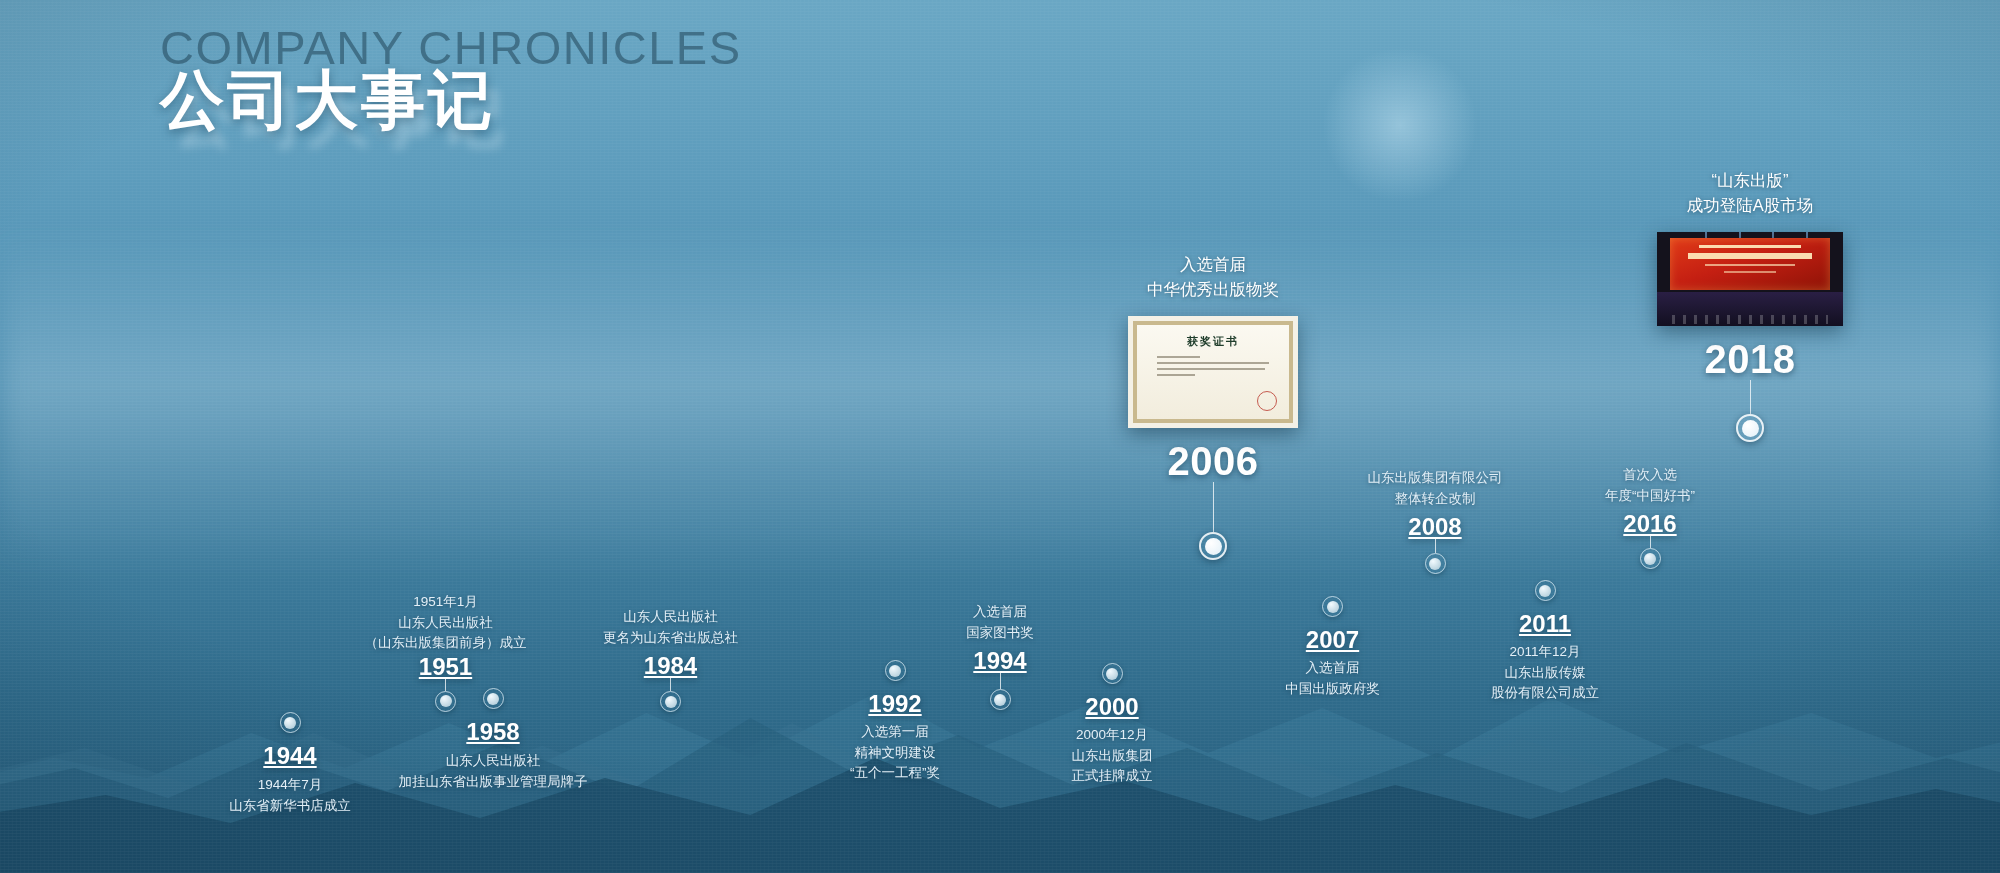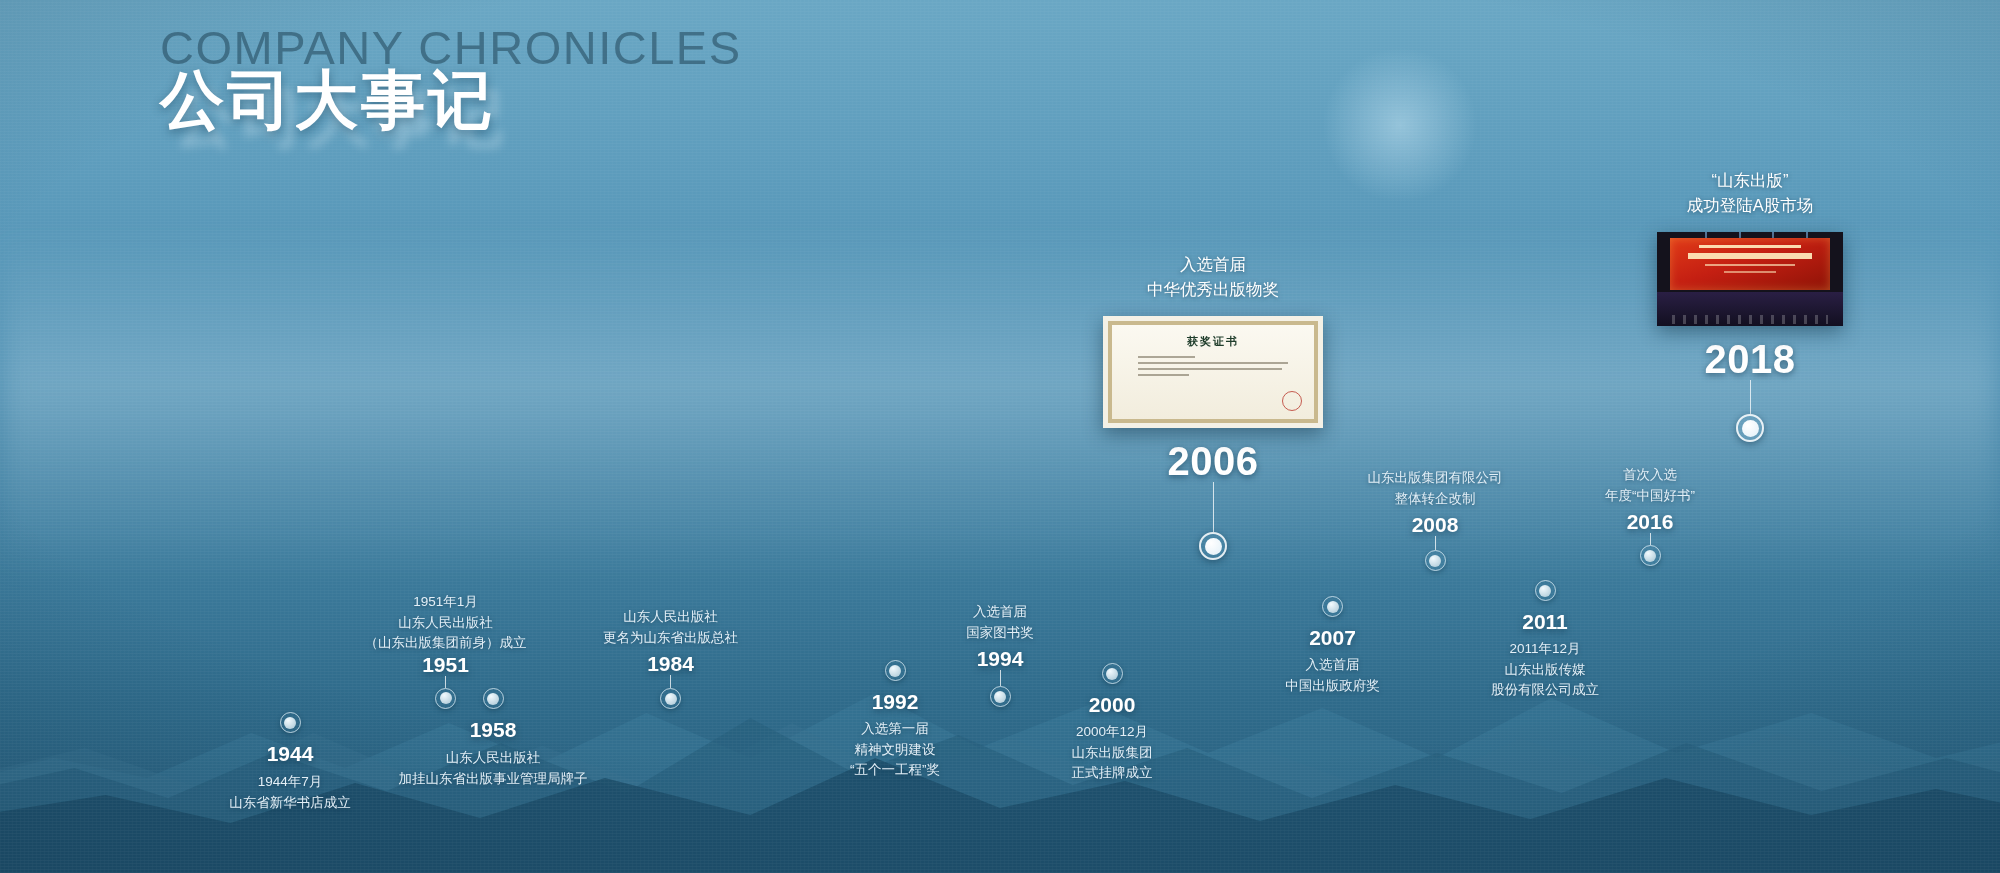--- a/index.html
+++ b/index.html
@@ -59,21 +59,21 @@
   
   .item { position:absolute; }
   .col { display:flex; flex-direction:column; align-items:center; }
 
   .year {
     color:#ffffff; font-weight:bold; line-height:1.05;
     text-shadow:0 2px 6px rgba(12,48,70,.55);
     white-space:nowrap;
   }
   .year.big  { font-size:40px; letter-spacing:.5px; }
-  .year.small{ font-size:21px; }
+  .year.small{ font-size:24px;text-decoration:underline; }
 
   .caption {
     color:#eaf4fa; line-height:1.52; text-align:center; white-space:nowrap;
     text-shadow:0 1px 4px rgba(12,48,70,.55);
   }
   .caption.lg { font-size:16.5px; color:#ffffff; }
   .caption.sm { font-size:13.5px; color:#e3eff7; }
 
   
   .stem { width:1px; background:rgba(255,255,255,.75); }
@@ -297,21 +297,21 @@
     <div class="node-sm"></div>
     <div class="year small" style="margin-top:10px;">2000</div>
     <div class="caption sm" style="margin-top:6px;">2000年12月</div>
     <div class="caption sm">山东出版集团</div>
     <div class="caption sm">正式挂牌成立</div>
   </div>
 
   <div class="item col" style="left:1118px; top:252px; width:190px;">
     <div class="caption lg">入选首届</div>
     <div class="caption lg">中华优秀出版物奖</div>
-    <div class="photo ph-cert" style="margin-top:14px; width:220px; height:112px;">
+    <div class="photo ph-cert" style="margin-top:14px; width:170px; height:112px;">
       <div class="frame">
         <div class="ct">获奖证书</div>
         <div class="lines">
             <i></i>
             <i></i>
             <i></i>
             <i></i>
           </div>
         <div class="seal"></div>
       </div>

